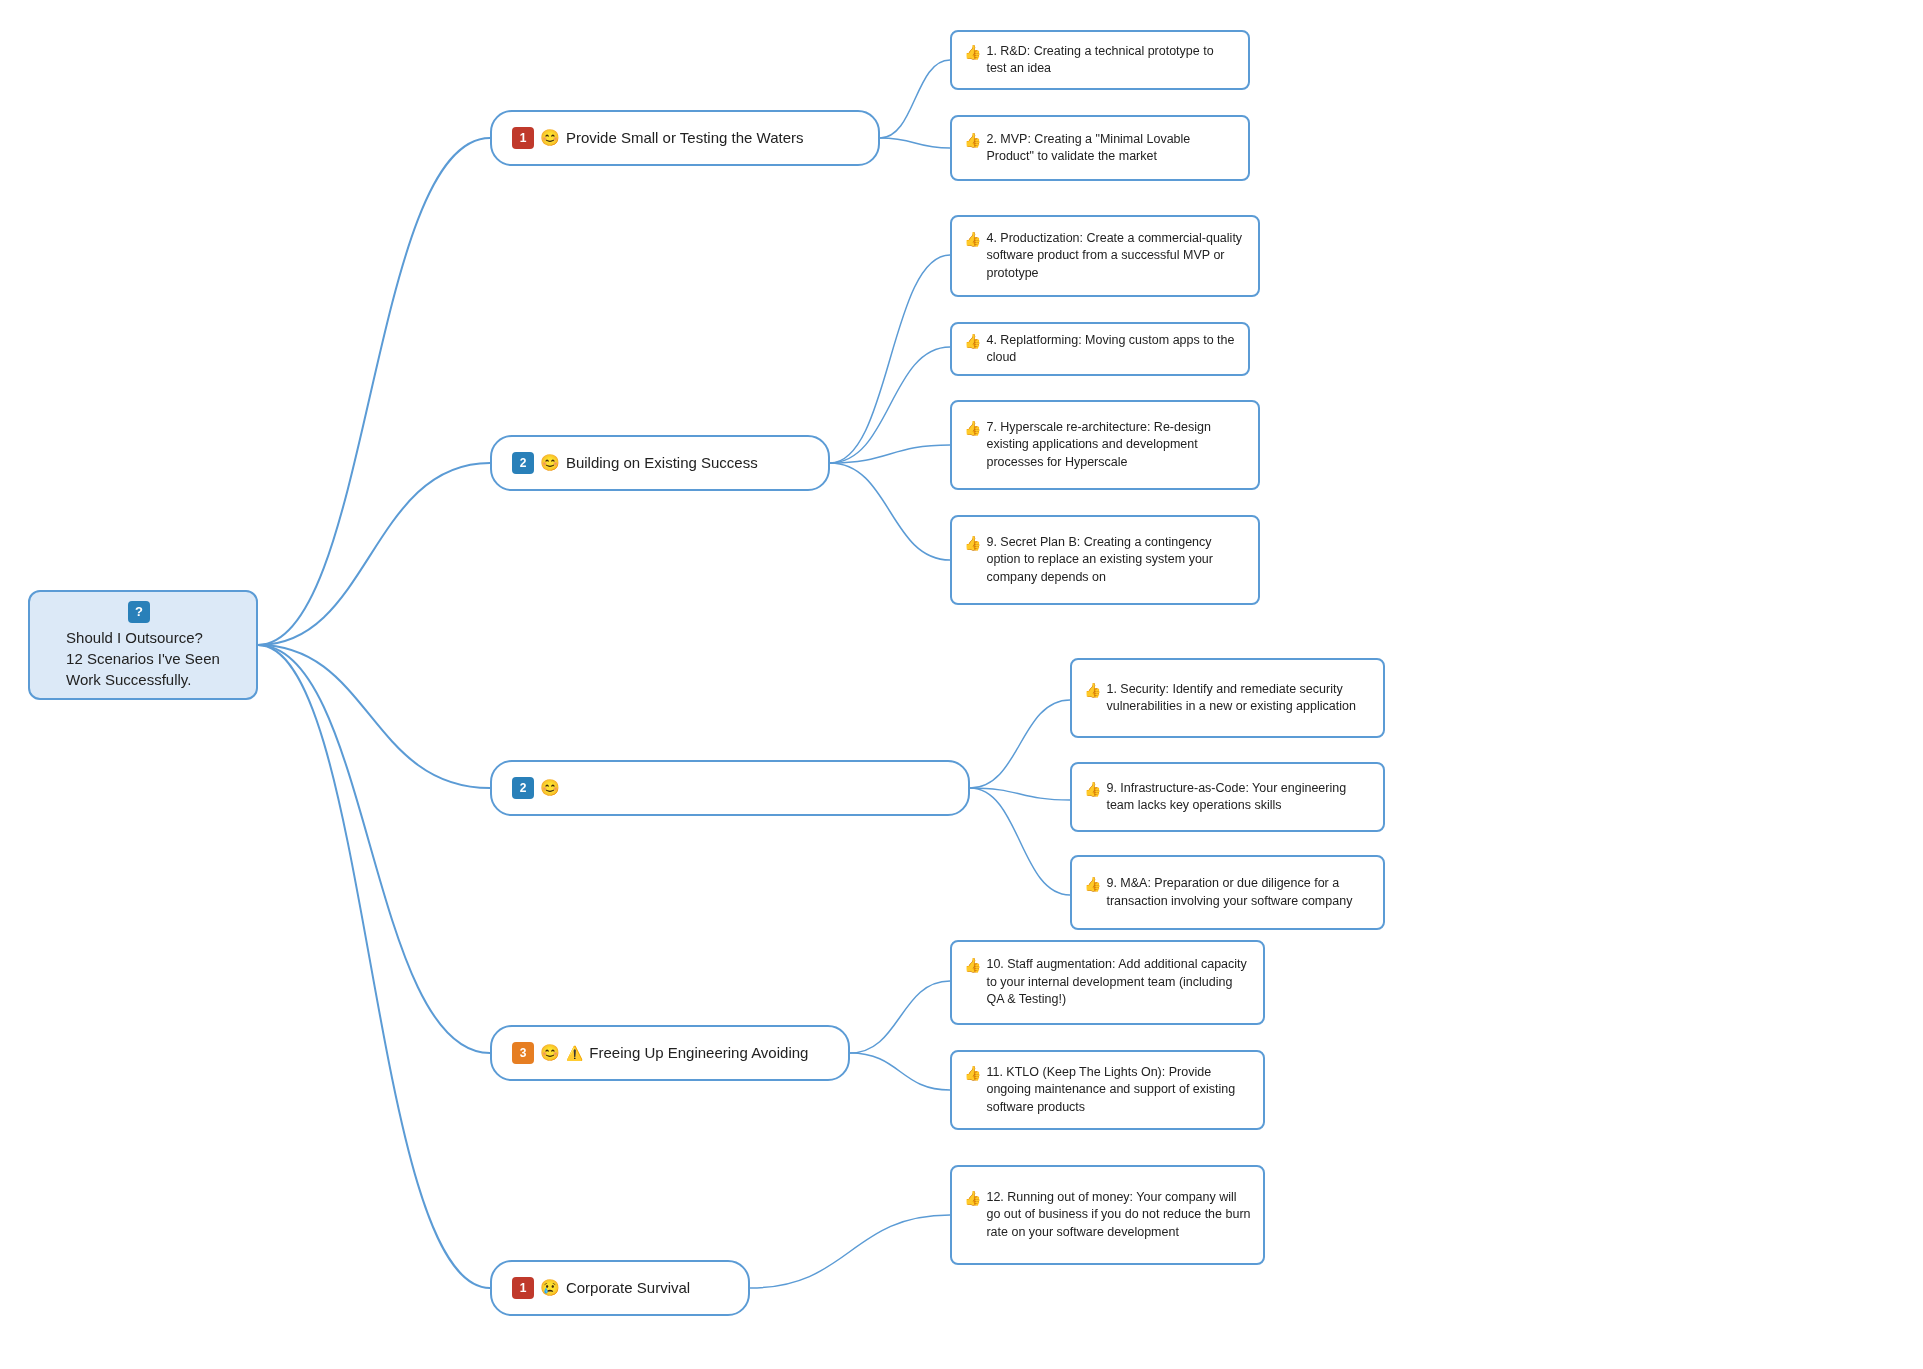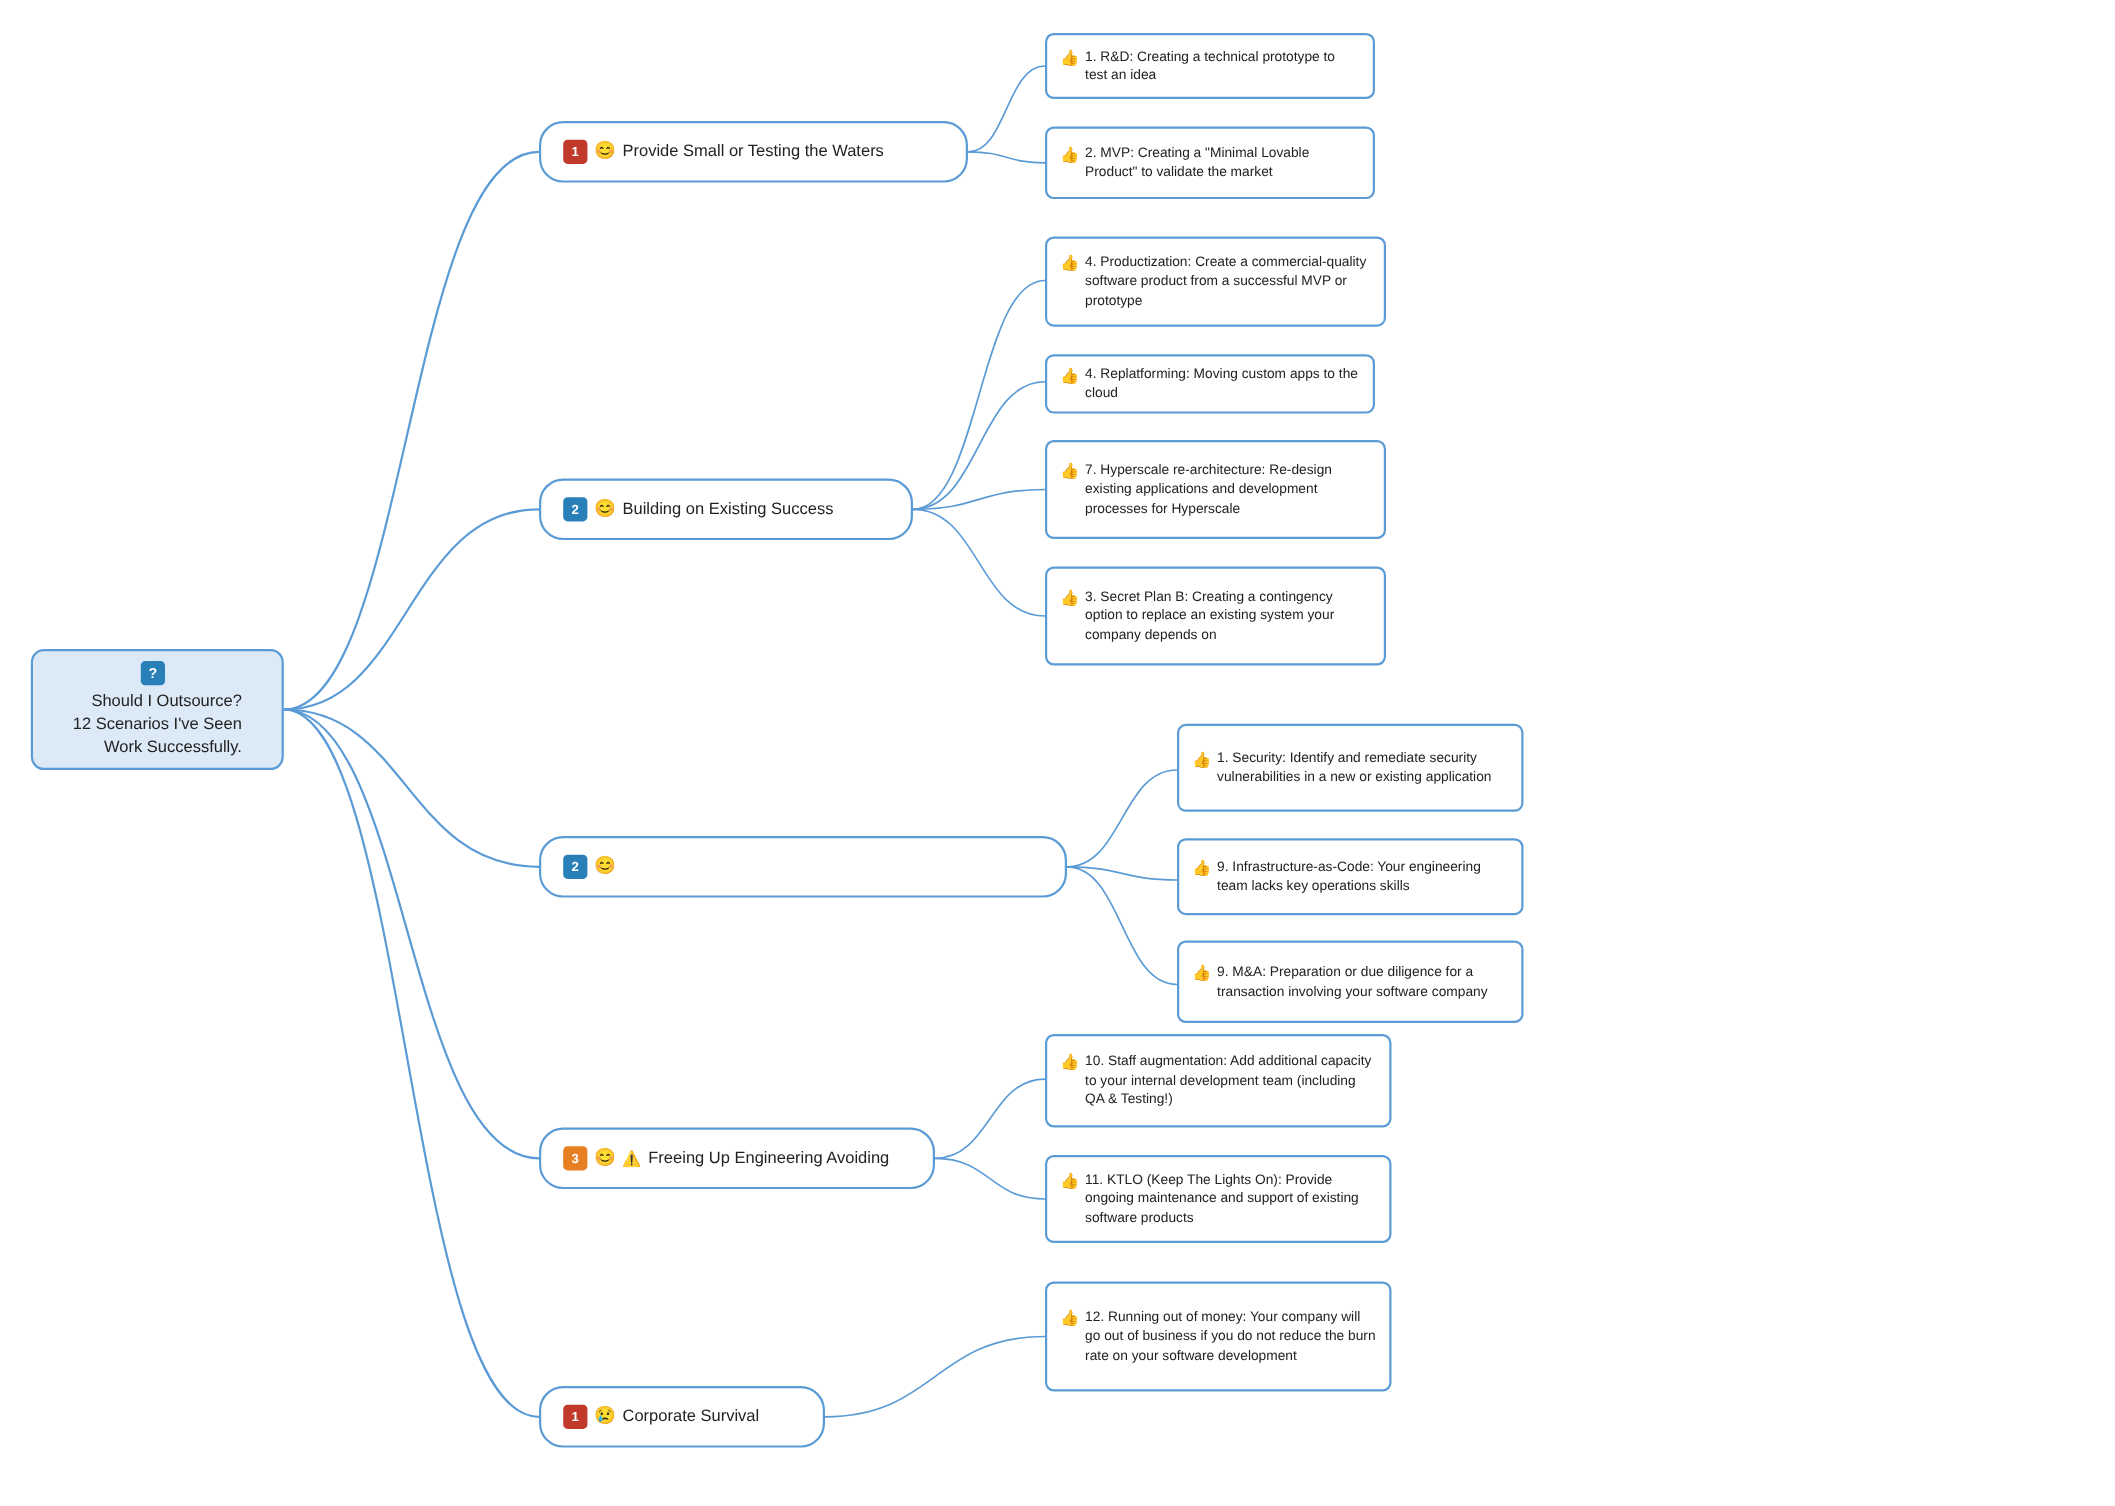--- a/index.html
+++ b/index.html
@@ -159,21 +159,21 @@
     <path d="M 850,1053 C 900,1053 900,981 950,981" stroke="#5b9bd5" stroke-width="1.5" fill="none"></path>
     <path d="M 850,1053 C 900,1053 900,1090 950,1090" stroke="#5b9bd5" stroke-width="1.5" fill="none"></path>
 
     <path d="M 750,1288 C 850,1288 850,1215 950,1215" stroke="#5b9bd5" stroke-width="1.5" fill="none"></path>
   </svg>
 
   <div class="node node-root" style="left:28px; top:590px; width:230px; height:110px; justify-content:center; flex-direction:column;">
     <div style="display:flex; align-items:center; margin-bottom:4px;">
       <span class="question-badge">?</span>
     </div>
-    <div style="white-space:pre-line; text-align:right; font-size:15px; font-weight:500; line-height:1.4;">Should I Outsource?
+    <div style="white-space:pre-line; text-align:left; font-size:15px; font-weight:500; line-height:1.4;">Should I Outsource?
 12 Scenarios I've Seen
 Work Successfully.</div>
   </div>
 
   <div class="node node-branch" style="left:490px; top:110px; width:390px; height:56px;">
     <div class="content">
       <span class="badge badge-1">1</span>
       <span class="emoji">😊</span>
       <span>Provide Small or Testing the Waters</span>
     </div>
@@ -242,21 +242,21 @@
   <div class="node node-leaf" style="left:950px; top:400px; width:310px; height:90px;">
     <div class="content">
       <span class="thumb">👍</span>
       <span>7. Hyperscale re-architecture: Re-design existing applications and development processes for Hyperscale</span>
     </div>
   </div>
 
   <div class="node node-leaf" style="left:950px; top:515px; width:310px; height:90px;">
     <div class="content">
       <span class="thumb">👍</span>
-      <span>3. Secret Plan B: Creating a contingency option to replace an existing system your company depends on</span>
+      <span>9. Secret Plan B: Creating a contingency option to replace an existing system your company depends on</span>
     </div>
   </div>
 
   <div class="node node-leaf" style="left:1070px; top:658px; width:315px; height:80px;">
     <div class="content">
       <span class="thumb">👍</span>
       <span>1. Security: Identify and remediate security vulnerabilities in a new or existing application</span>
     </div>
   </div>
 

